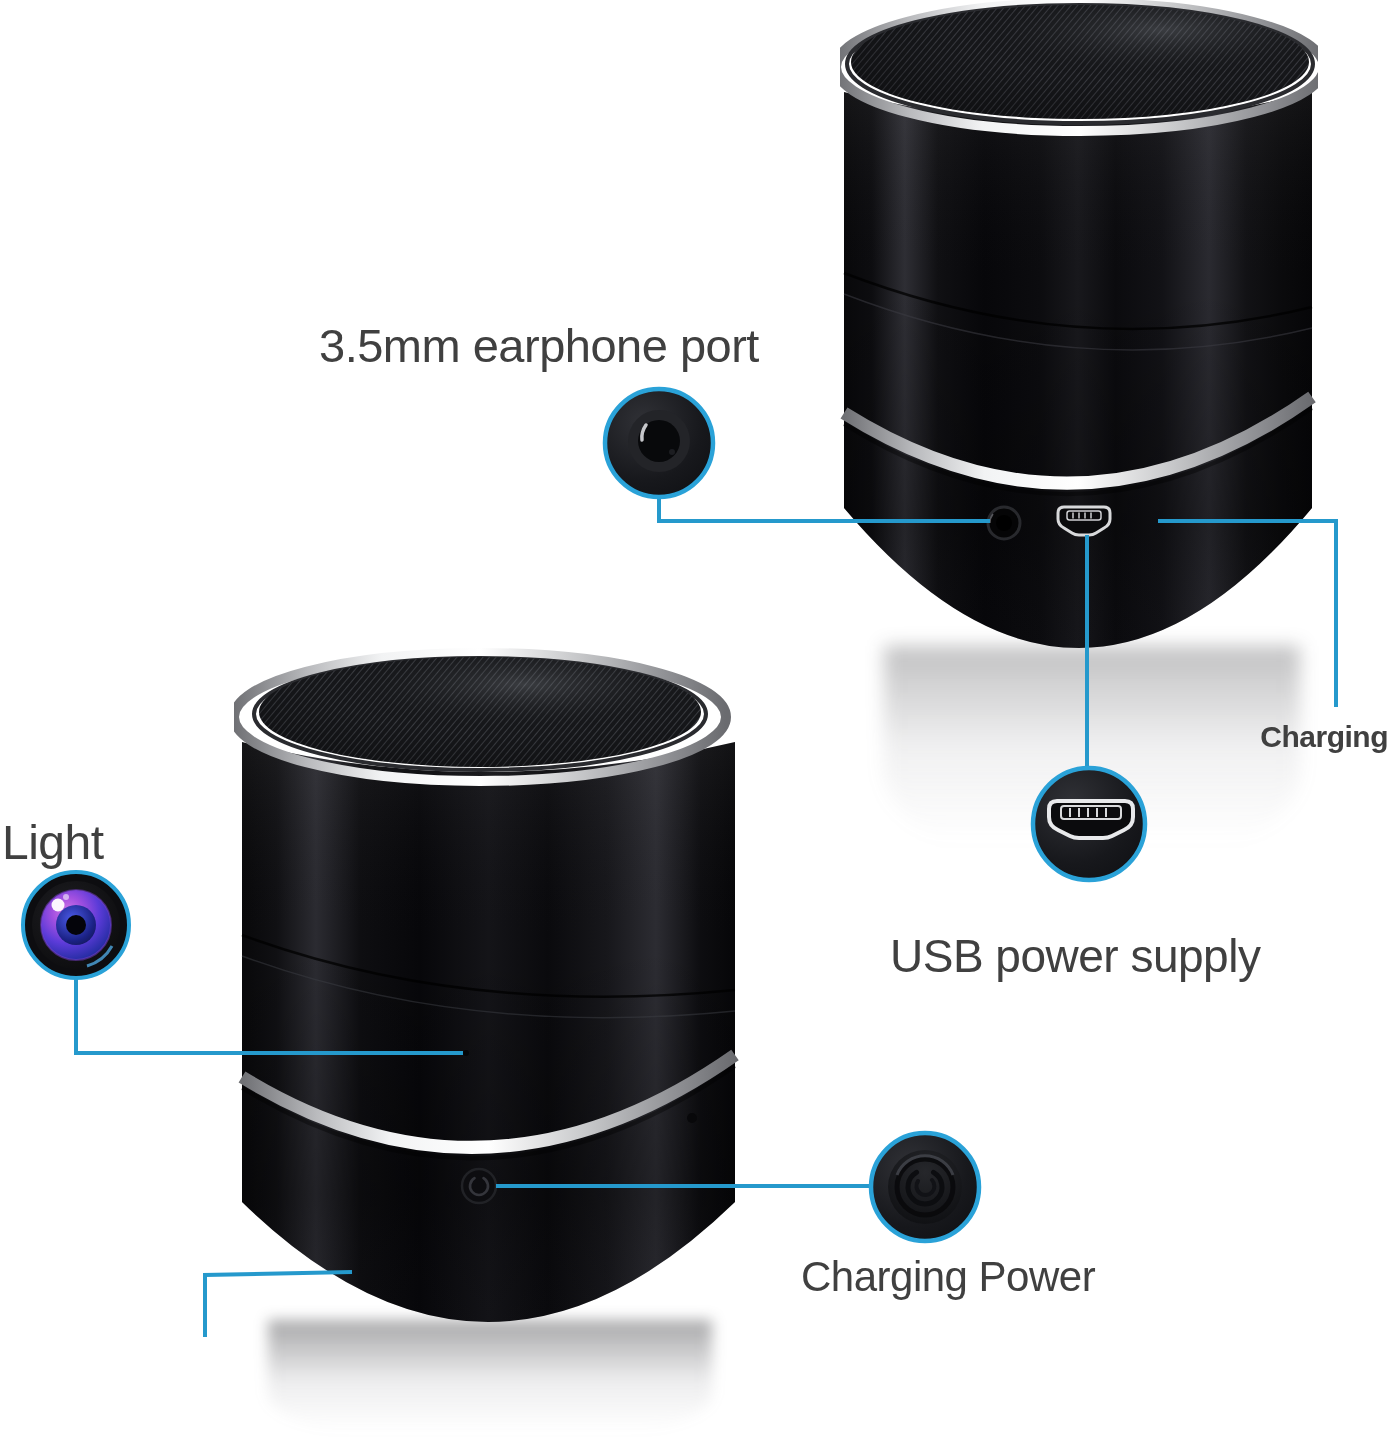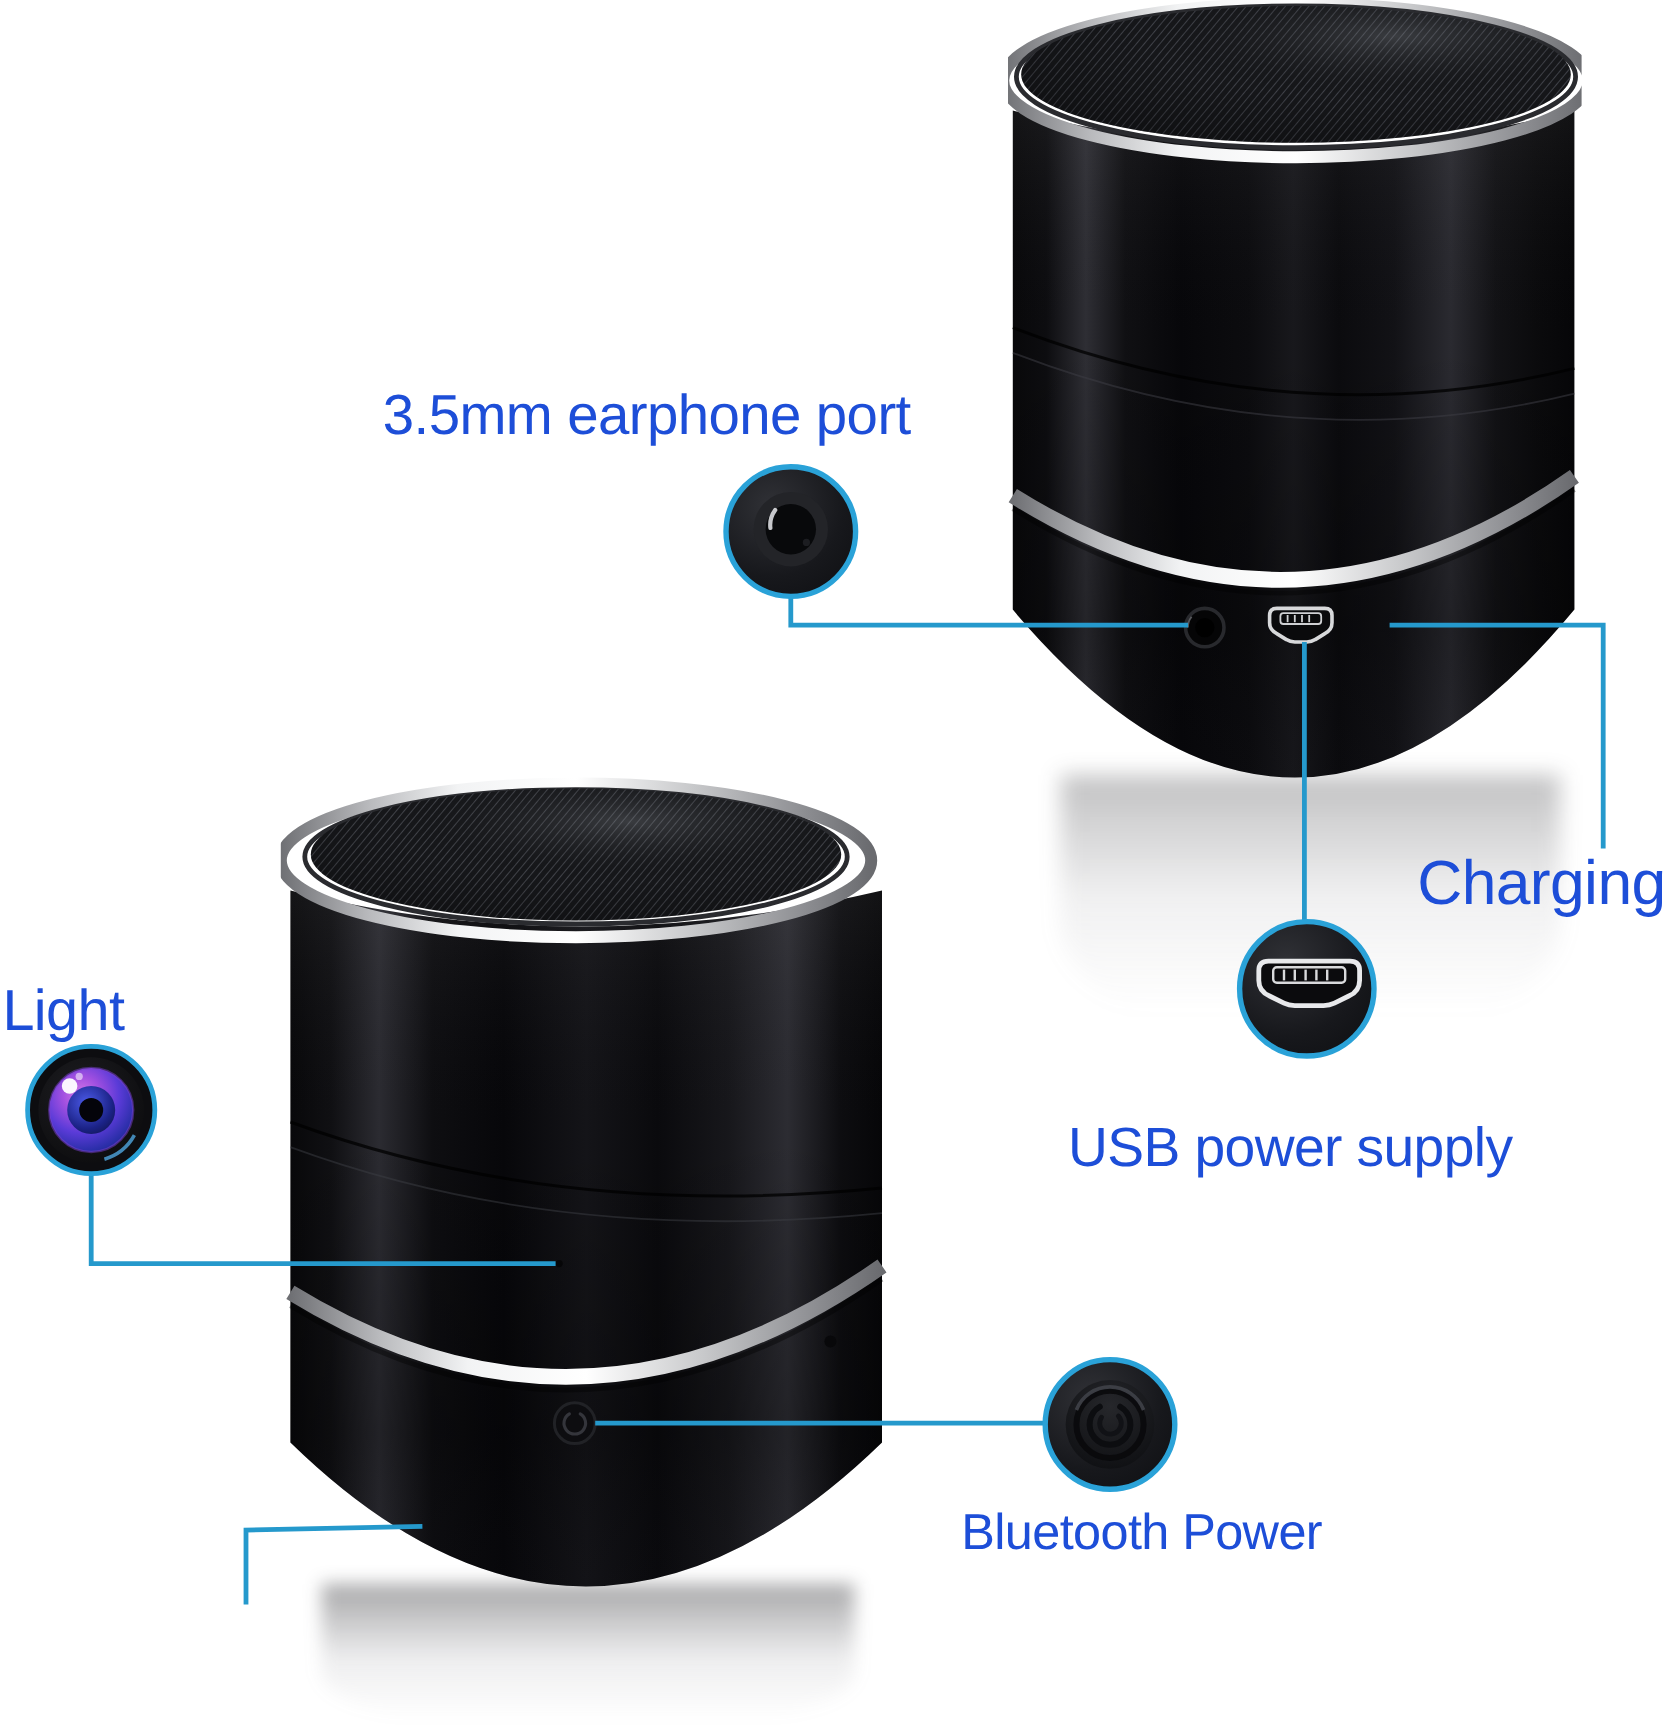--- a/index.html
+++ b/index.html
@@ -1,21 +1,21 @@
 <!DOCTYPE html>
 <html><head>
 <meta charset="utf-8">
 <style>
   html,body{margin:0;padding:0;background:#fff;}
   .stage{position:relative;width:1392px;height:1442px;background:#ffffff;overflow:hidden;
          font-family:"Liberation Sans","DejaVu Sans",sans-serif;}
-  .label{position:absolute;color:#1d4ed8;letter-spacing:-0.5px;white-space:nowrap;z-index:40;}
+  .label{position:absolute;color:#404040;letter-spacing:-0.5px;white-space:nowrap;z-index:40;}
   .label-earphone{left:319px;top:318px;font-size:47px;}
   .label-camera{left:2px;top:815px;font-size:48px;}
-  .label-charging{right:4px;top:710px;font-size:52px;text-align:left;line-height:53px;}
+  .label-charging{right:4px;top:710px;font-size:30px;text-align:left;line-height:53px;font-weight:bold;}
   .label-usb{left:890px;top:882px;font-size:46px;margin-top:47px;}
   .label-bluetooth{left:801px;top:1253px;font-size:42px;}
   .label-wifi{left:5px;top:1340px;font-size:46px;}
   .refl{position:absolute;z-index:1;pointer-events:none;}
   .refl-top{left:884px;top:646px;width:416px;height:225px;
     background:linear-gradient(180deg,rgba(30,30,34,.28),rgba(110,110,118,.10) 45%,rgba(255,255,255,0) 88%);
     filter:blur(9px);border-radius:0 0 45% 45%;}
   .refl-bottom{left:268px;top:1320px;width:444px;height:122px;
     background:linear-gradient(180deg,rgba(22,22,26,.38),rgba(110,110,118,.12) 50%,rgba(255,255,255,0) 92%);
     filter:blur(7px);border-radius:0 0 40% 40%;}
@@ -246,16 +246,16 @@
   <div class="label label-earphone">3.5mm earphone port</div>
 
   <div class="label label-charging">
     <div>Charging</div>
   </div>
 
   <div class="label label-usb">USB power supply</div>
 
   <div class="label label-camera">Light</div>
 
-  <div class="label label-bluetooth">Bluetooth Power</div>
+  <div class="label label-bluetooth">Charging Power</div>
 
 
 </div>
 
 </body></html>

